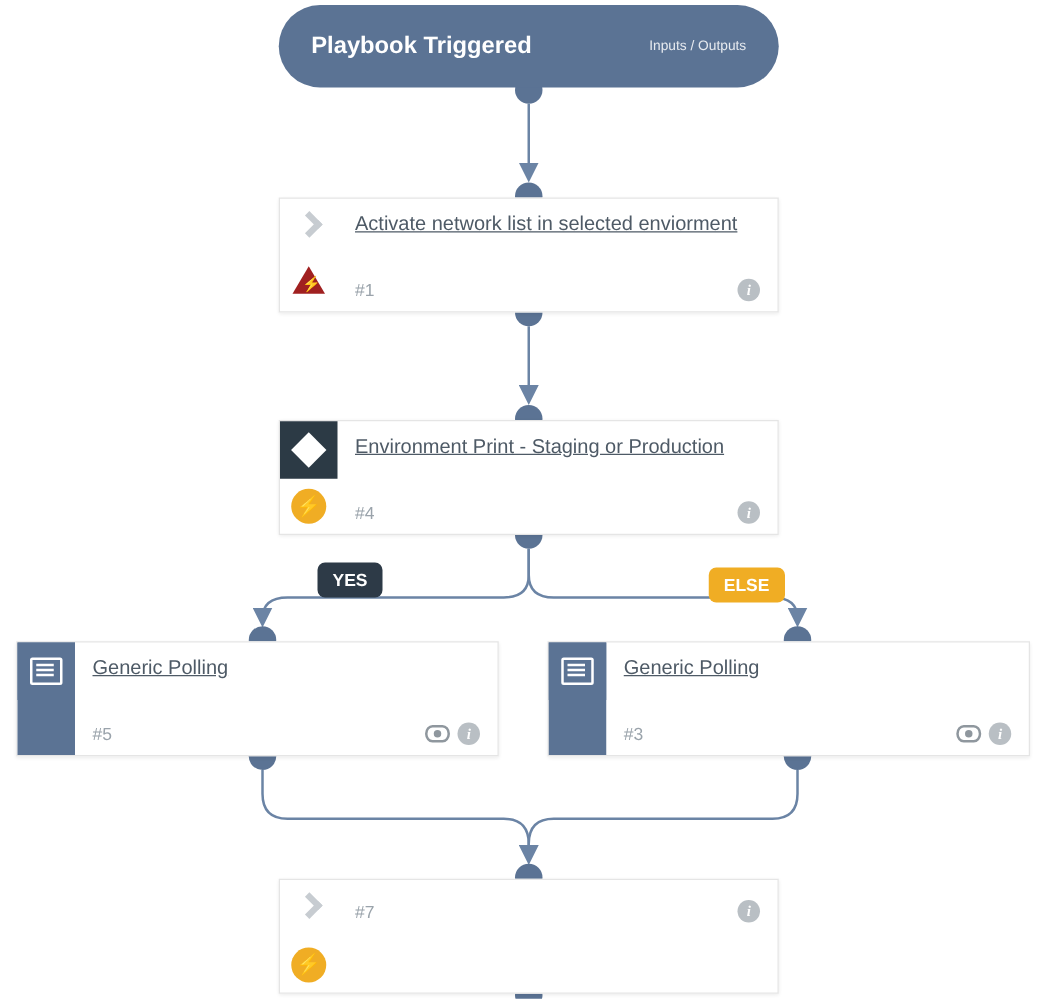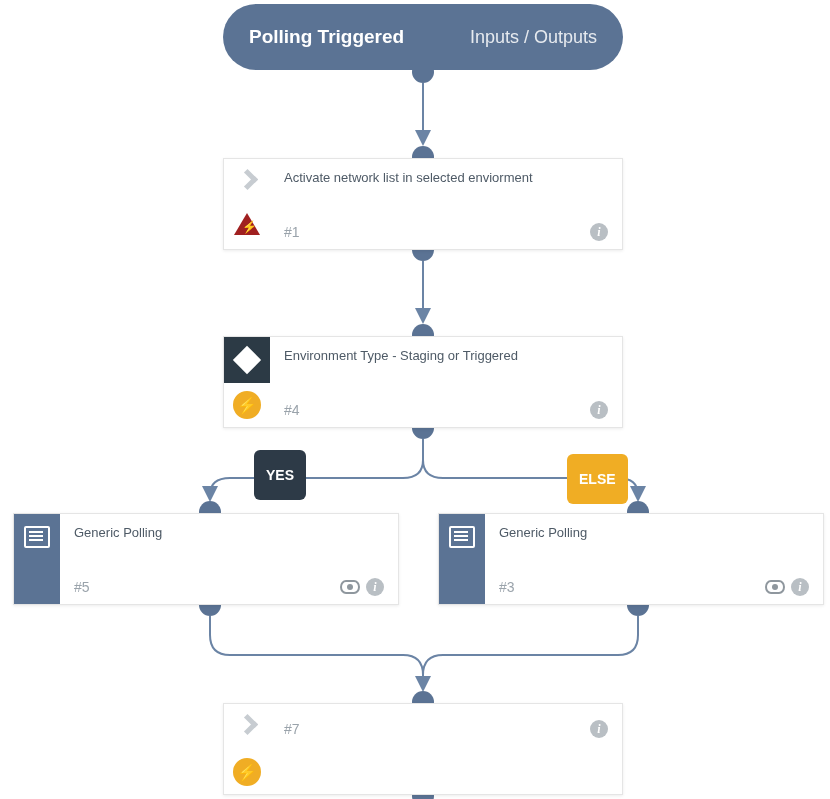--- a/index.html
+++ b/index.html
@@ -26,38 +26,38 @@
     position:absolute;inset:0;width:830px;height:799px;pointer-events:none;
   }
   
   .trigger{
     position:absolute;left:223px;top:4px;width:400px;height:66px;
     background:var(--slate);border-radius:33px;
     display:flex;align-items:center;justify-content:space-between;
     padding:0 26px;box-sizing:border-box;color:#fff;
   }
   .trigger .title{font-size:19px;font-weight:600;}
-  .trigger .io{font-size:18px;opacity:.85;cursor:pointer;}
+  .trigger .io{font-size:11px;opacity:.85;cursor:pointer;}
   
   .card{
     position:absolute;background:#fff;border:1px solid var(--card-border);
     box-shadow:0 1px 3px rgba(0,0,0,.08);
     display:flex;
     box-sizing:border-box;
   }
   .card .side{
     width:46px;flex:0 0 46px;display:flex;flex-direction:column;
     align-items:center;justify-content:flex-start;padding-top:10px;
     gap:8px;
   }
   .card .body{
     flex:1;padding:10px 14px 8px 14px;position:relative;
     display:flex;flex-direction:column;justify-content:space-between;
   }
-  .card .title{font-size:13px;line-height:1.35;}
+  .card .title{font-size:16px;line-height:1.35;text-decoration:underline;}
   .card .foot{display:flex;align-items:center;justify-content:space-between;margin-top:6px;}
   .card .num{font-size:14px;color:var(--muted);}
   .foot-icons{display:flex;gap:6px;align-items:center;}
   .info-dot{
     width:18px;height:18px;border-radius:50%;background:#b9bfc4;
     display:flex;align-items:center;justify-content:center;
     color:#fff;font-family:Georgia,serif;font-style:italic;font-weight:bold;font-size:12px;
   }
   .eye{
     width:20px;height:14px;position:relative;
@@ -99,21 +99,21 @@
   
   .book-badge{
     width:46px;height:46px;background:var(--slate);display:flex;align-items:center;justify-content:center;
   }
   .book{
     width:22px;height:18px;border:2px solid #fff;border-radius:2px;position:relative;background:transparent;
   }
   .book::before{content:"";position:absolute;left:3px;top:3px;width:14px;height:2px;background:#fff;box-shadow:0 4px 0 #fff,0 8px 0 #fff;}
   
   .branch-label{
-    position:absolute;padding:17px 12px;border-radius:6px;color:#fff;font-size:14px;font-weight:600;
+    position:absolute;padding:6px 12px;border-radius:6px;color:#fff;font-size:14px;font-weight:600;
   }
   .lbl-yes{background:var(--dark);}
   .lbl-else{background:var(--amber);}
   
   .side-plain{background:transparent;}
   .side-slate{background:var(--slate);}
 </style>
 </head>
 <body>
 
@@ -146,21 +146,21 @@
     <circle cx="638" cy="605" r="11" fill="#5b7394"></circle>
 
     <path d="M210,616 L210,635 Q210,655 230,655 L403,655 Q423,655 423,675 L423,688" fill="none" stroke="#6b84a5" stroke-width="2" marker-end="url(#arr)"></path>
     <path d="M638,616 L638,635 Q638,655 618,655 L443,655 Q423,655 423,675 L423,688" fill="none" stroke="#6b84a5" stroke-width="2"></path>
     <circle cx="423" cy="702" r="11" fill="#5b7394"></circle>
 
     <circle cx="423" cy="796" r="11" fill="#5b7394"></circle>
   </svg>
 
   <div class="trigger">
-    <span class="title">Polling Triggered</span>
+    <span class="title">Playbook Triggered</span>
     <span class="io">Inputs / Outputs</span>
   </div>
 
   <div class="card" style="left:223px;top:158px;width:400px;height:92px;">
     <div class="side side-plain">
       <span class="chev"></span>
       <span style="height:8px"></span>
       <span class="alert-tri">
           <span>⚡</span>
         </span>
@@ -177,21 +177,21 @@
   </div>
 
   <div class="card" style="left:223px;top:336px;width:400px;height:92px;">
     <div class="side side-plain" style="padding-top:0;gap:8px;">
       <span class="diamond-badge">
           <span class="d"></span>
         </span>
       <span class="bolt">⚡</span>
     </div>
     <div class="body">
-      <div class="title">Environment Type - Staging or Triggered</div>
+      <div class="title">Environment Print - Staging or Production</div>
       <div class="foot">
         <span class="num">#4</span>
         <span class="foot-icons">
           <span class="info-dot">i</span>
         </span>
       </div>
     </div>
   </div>
 
   <div class="branch-label lbl-yes" style="left:254px;top:450px;">YES</div>

